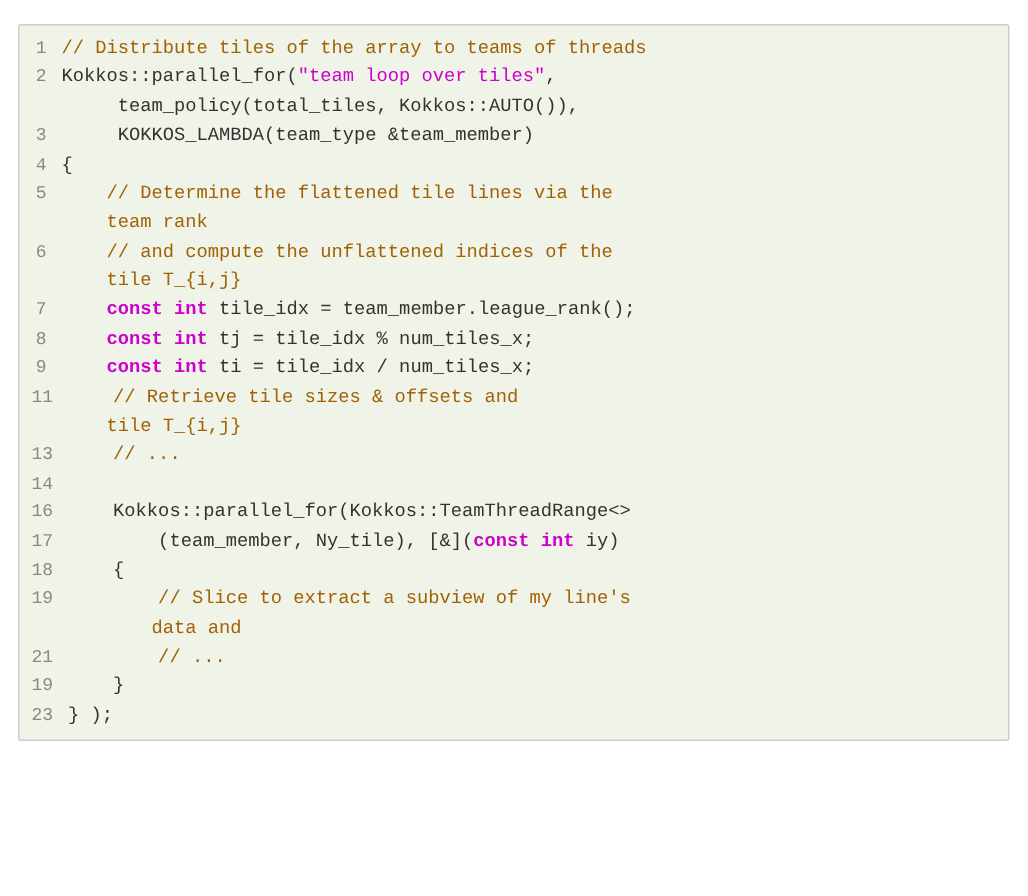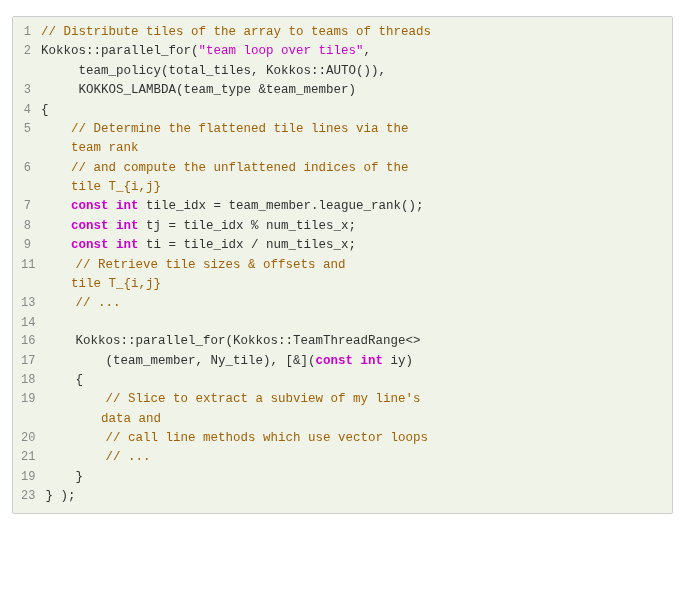--- a/index.html
+++ b/index.html
@@ -135,24 +135,20 @@
       </div>
       <div class="code-line">
         <span class="line-num">19</span>
         <span class="line-content"><span class="comment">        // Slice to extract a subview of my line's</span></span>
       </div>
       <div class="code-line">
         <span class="line-num"></span>
         <span class="line-content"><span class="comment">        data and</span></span>
       </div>
       <div class="code-line">
-        <span class="line-num">20</span>
-        <span class="line-content"><span class="comment">        // call line methods which use vector loops</span></span>
-      </div>
-      <div class="code-line">
         <span class="line-num">21</span>
         <span class="line-content"><span class="comment">        // ...</span></span>
       </div>
       <div class="code-line">
         <span class="line-num">19</span>
         <span class="line-content"><span>    }</span></span>
       </div>
       <div class="code-line">
         <span class="line-num">23</span>
         <span class="line-content"><span>} );</span></span>

